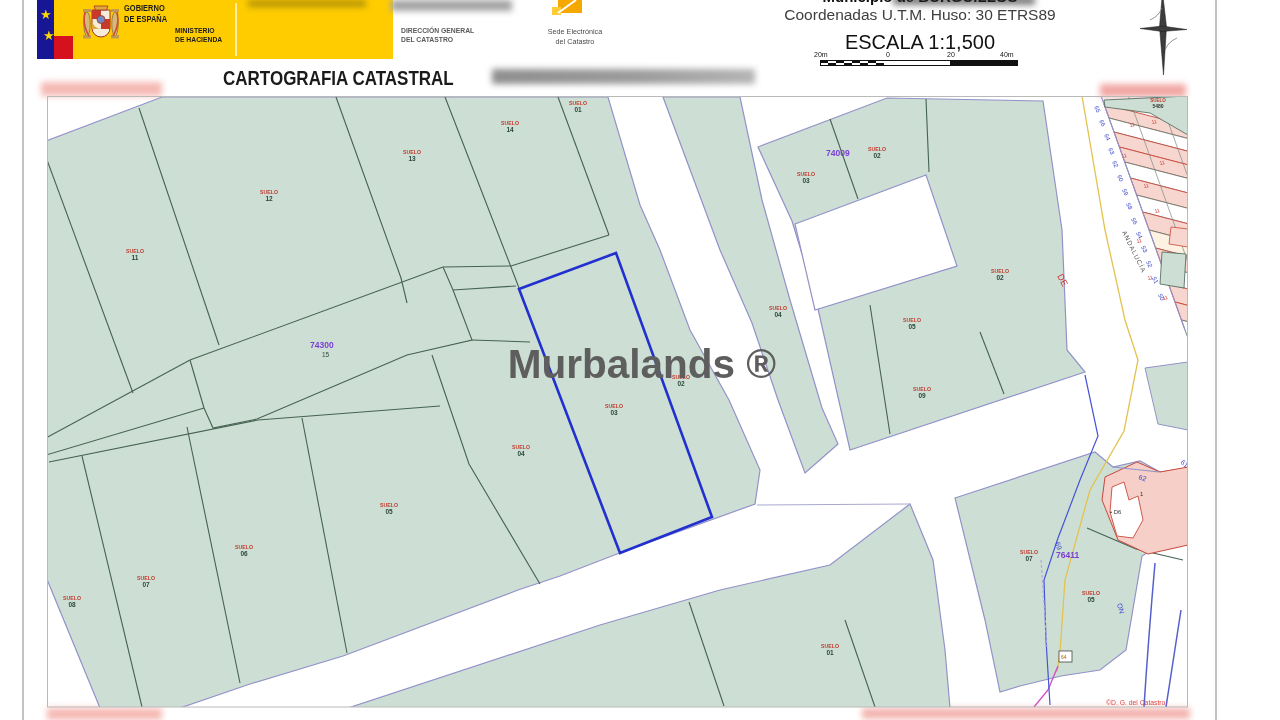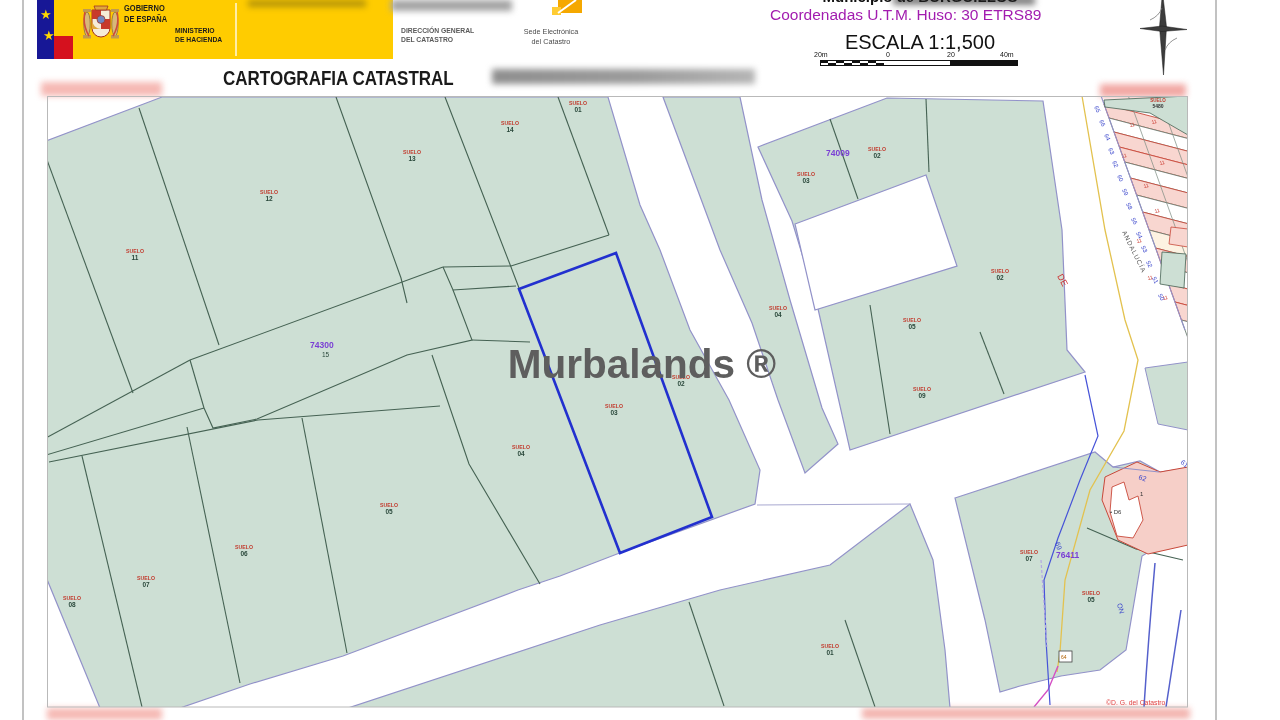--- a/index.html
+++ b/index.html
@@ -52,26 +52,26 @@
 <div class="abs blur" style="left:391px;top:0;width:121px;height:11px;background:#a3a3a3"></div>
 
 <div class="abs" style="left:401px;top:26px;font-size:6.8px;font-weight:bold;color:#5a5a5a;line-height:9px">DIRECCIÓN GENERAL<br>DEL CATASTRO</div>
 
 <svg class="abs" style="left:550px;top:0" width="40" height="16" viewBox="0 0 40 16">
   <rect x="8" y="0" width="24" height="13" fill="#f5a800"></rect>
   <rect x="2" y="7" width="9" height="8" fill="#ffcc33"></rect>
   <path d="M8,13 L26,0" stroke="#fff" stroke-width="2"></path>
 </svg>
 
-<div class="abs" style="left:496px;top:27px;width:110px;text-align:center;font-size:7.2px;color:#4a4a4a;line-height:9.5px">Sede Electrónica<br>del Catastro</div>
+<div class="abs" style="left:520px;top:27px;width:110px;text-align:center;font-size:7.2px;color:#4a4a4a;line-height:9.5px">Sede Electrónica<br>del Catastro</div>
 
 <div class="abs" style="left:770px;top:-12px;width:300px;text-align:center;font-size:15px;font-weight:bold;color:#111">Municipio de BURGUILLOS</div>
 <div class="abs blur" style="left:893px;top:-4px;width:142px;height:9px;background:rgba(40,40,40,0.6)"></div>
 
-<div class="abs" style="left:770px;top:6px;width:300px;text-align:left;font-size:15.5px;color:#a21caf">Coordenadas U.T.M. Huso: 30 ETRS89</div>
+<div class="abs" style="left:770px;top:6px;width:300px;text-align:center;font-size:15.5px;color:#404040">Coordenadas U.T.M. Huso: 30 ETRS89</div>
 
 <div class="abs" style="left:770px;top:31px;width:300px;text-align:center;font-size:20px;color:#111">ESCALA 1:1,500</div>
 
 <div class="abs" style="left:814px;top:51px;font-size:7px;color:#111">20m</div>
 <div class="abs" style="left:886px;top:51px;font-size:7px;color:#111">0</div>
 <div class="abs" style="left:947px;top:51px;font-size:7px;color:#111">20</div>
 <div class="abs" style="left:1000px;top:51px;font-size:7px;color:#111">40m</div>
 
 <svg class="abs" style="left:820px;top:60px" width="198" height="8" viewBox="0 0 198 8">
   <rect x="0.5" y="0.5" width="197" height="5" fill="#fff" stroke="#111" stroke-width="1"></rect>

